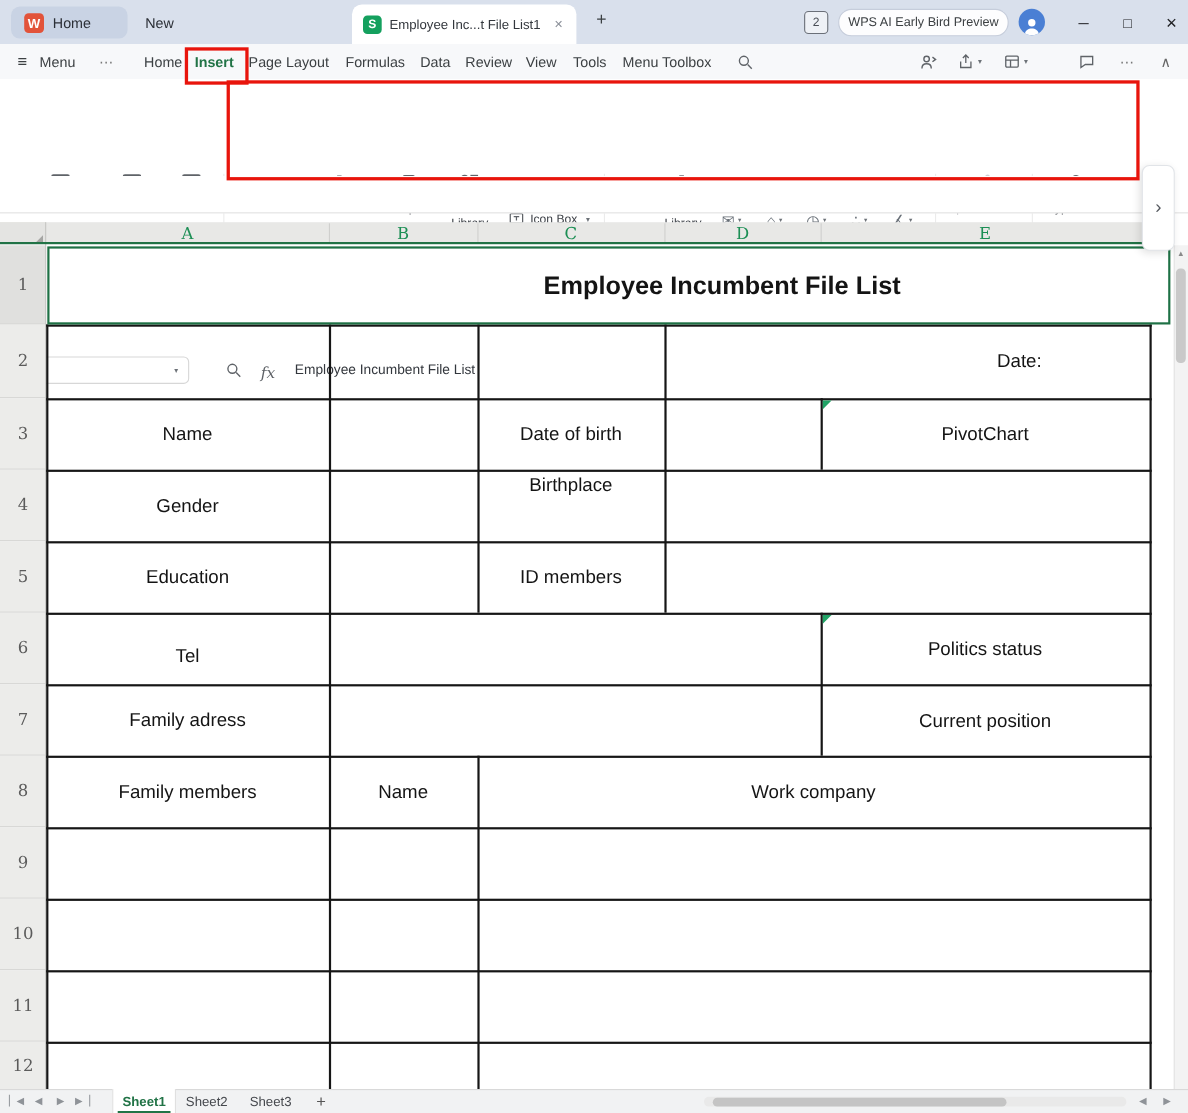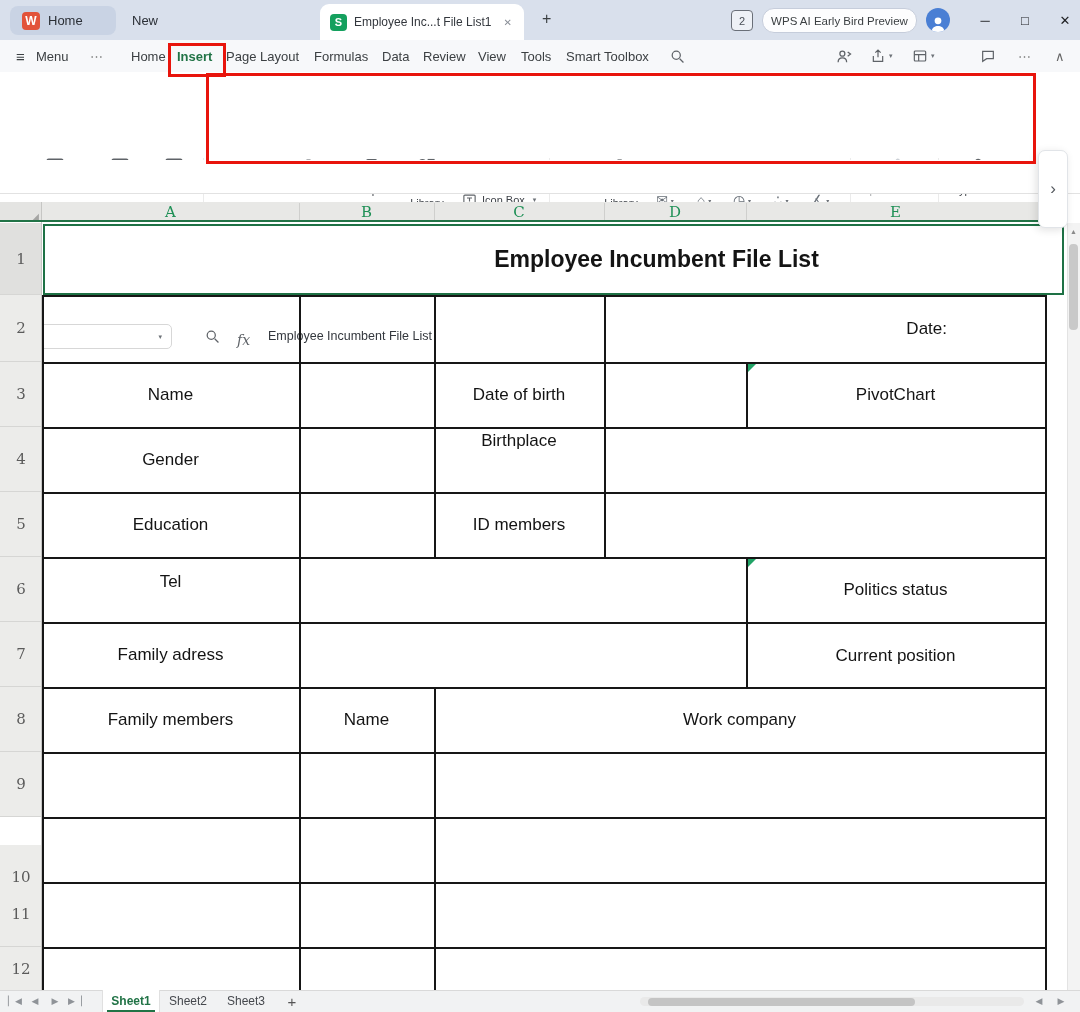--- a/index.html
+++ b/index.html
@@ -123,21 +123,21 @@
   <span class="mitem" style="left:36px">Menu</span>
   <span class="mitem" style="left:90px;color:#777">⋯</span>
   <span class="mitem" style="left:131px">Home</span>
   <span class="mitem green" style="left:177px">Insert</span>
   <span class="mitem" style="left:226px">Page Layout</span>
   <span class="mitem" style="left:314px">Formulas</span>
   <span class="mitem" style="left:382px">Data</span>
   <span class="mitem" style="left:423px">Review</span>
   <span class="mitem" style="left:478px">View</span>
   <span class="mitem" style="left:521px">Tools</span>
-  <span class="mitem" style="left:566px">Smart Toolbox</span>
+  <span class="mitem" style="left:566px">Menu Toolbox</span>
   <span class="mitem" style="left:670px">
     <svg width="15" height="15" viewBox="0 0 24 24" fill="none" stroke="#5f6368" stroke-width="2">
       <circle cx="10" cy="10" r="6.5"></circle>
         <path d="M15.5 15.5l6 6"></path>
       </svg>
   </span>
   <span class="mitem" style="left:836px">
     <svg width="17" height="17" viewBox="0 0 24 24" fill="none" stroke="#5f6368" stroke-width="1.8">
       <circle cx="9" cy="8" r="3.5"></circle>
         <path d="M3 20c0-3.8 2.6-6 6-6s6 2.2 6 6"></path>
@@ -408,21 +408,21 @@
 
 <div class="rowhead" style="top:223px;height:72px;background:#e0e0de">1</div>
 <div class="rowhead" style="top:295px;height:67px">2</div>
 <div class="rowhead" style="top:362px;height:65px">3</div>
 <div class="rowhead" style="top:427px;height:65px">4</div>
 <div class="rowhead" style="top:492px;height:65px">5</div>
 <div class="rowhead" style="top:557px;height:65px">6</div>
 <div class="rowhead" style="top:622px;height:65px">7</div>
 <div class="rowhead" style="top:687px;height:65px">8</div>
 <div class="rowhead" style="top:752px;height:65px">9</div>
-<div class="rowhead" style="top:845px;height:65px">10</div>
+<div class="rowhead" style="top:817px;height:65px">10</div>
 <div class="rowhead" style="top:882px;height:65px">11</div>
 <div class="rowhead" style="top:947px;height:43px;border-bottom:none">12</div>
 <div class="ab" style="left:41px;top:202px;width:1px;height:788px;background:#c6c6c4"></div>
 
 <div class="hline" style="left:42px;top:295px;width:1005px"></div>
 <div class="hline" style="left:42px;top:362px;width:1005px"></div>
 <div class="hline" style="left:42px;top:427px;width:1005px"></div>
 <div class="hline" style="left:42px;top:492px;width:1005px"></div>
 <div class="hline" style="left:42px;top:557px;width:1005px"></div>
 <div class="hline" style="left:42px;top:622px;width:1005px"></div>
@@ -443,21 +443,21 @@
 <div class="ab title-sel"></div>
 <div class="cell title-text">Employee Incumbent File List</div>
 <div class="cell" style="left:606px;top:297px;width:437px;height:63px;justify-content:flex-end;padding-right:96px;box-sizing:border-box">Date:</div>
 <div class="cell" style="left:44px;top:364px;width:253px;height:61px">Name</div>
 <div class="cell" style="left:436px;top:364px;width:166px;height:61px">Date of birth</div>
 <div class="cell" style="left:748px;top:364px;width:295px;height:61px">PivotChart</div>
 <div class="cell" style="left:44px;top:429px;width:253px;height:61px">Gender</div>
 <div class="cell" style="left:436px;top:410px;width:166px;height:61px">Birthplace</div>
 <div class="cell" style="left:44px;top:494px;width:253px;height:61px">Education</div>
 <div class="cell" style="left:436px;top:494px;width:166px;height:61px">ID members</div>
-<div class="cell" style="left:44px;top:551px;width:253px;height:61px">Tel</div>
+<div class="cell" style="left:44px;top:566px;width:253px;height:61px">Tel</div>
 <div class="cell" style="left:748px;top:559px;width:295px;height:61px">Politics status</div>
 <div class="cell" style="left:44px;top:624px;width:253px;height:61px">Family adress</div>
 <div class="cell" style="left:748px;top:625px;width:295px;height:61px">Current position</div>
 <div class="cell" style="left:44px;top:689px;width:253px;height:61px">Family members</div>
 <div class="cell" style="left:301px;top:689px;width:131px;height:61px">Name</div>
 <div class="cell" style="left:436px;top:689px;width:607px;height:61px">Work company</div>
 <div class="gtri" style="left:748px;top:364px"></div>
 <div class="gtri" style="left:748px;top:559px"></div>
 
 <div class="ab vscroll"></div>

